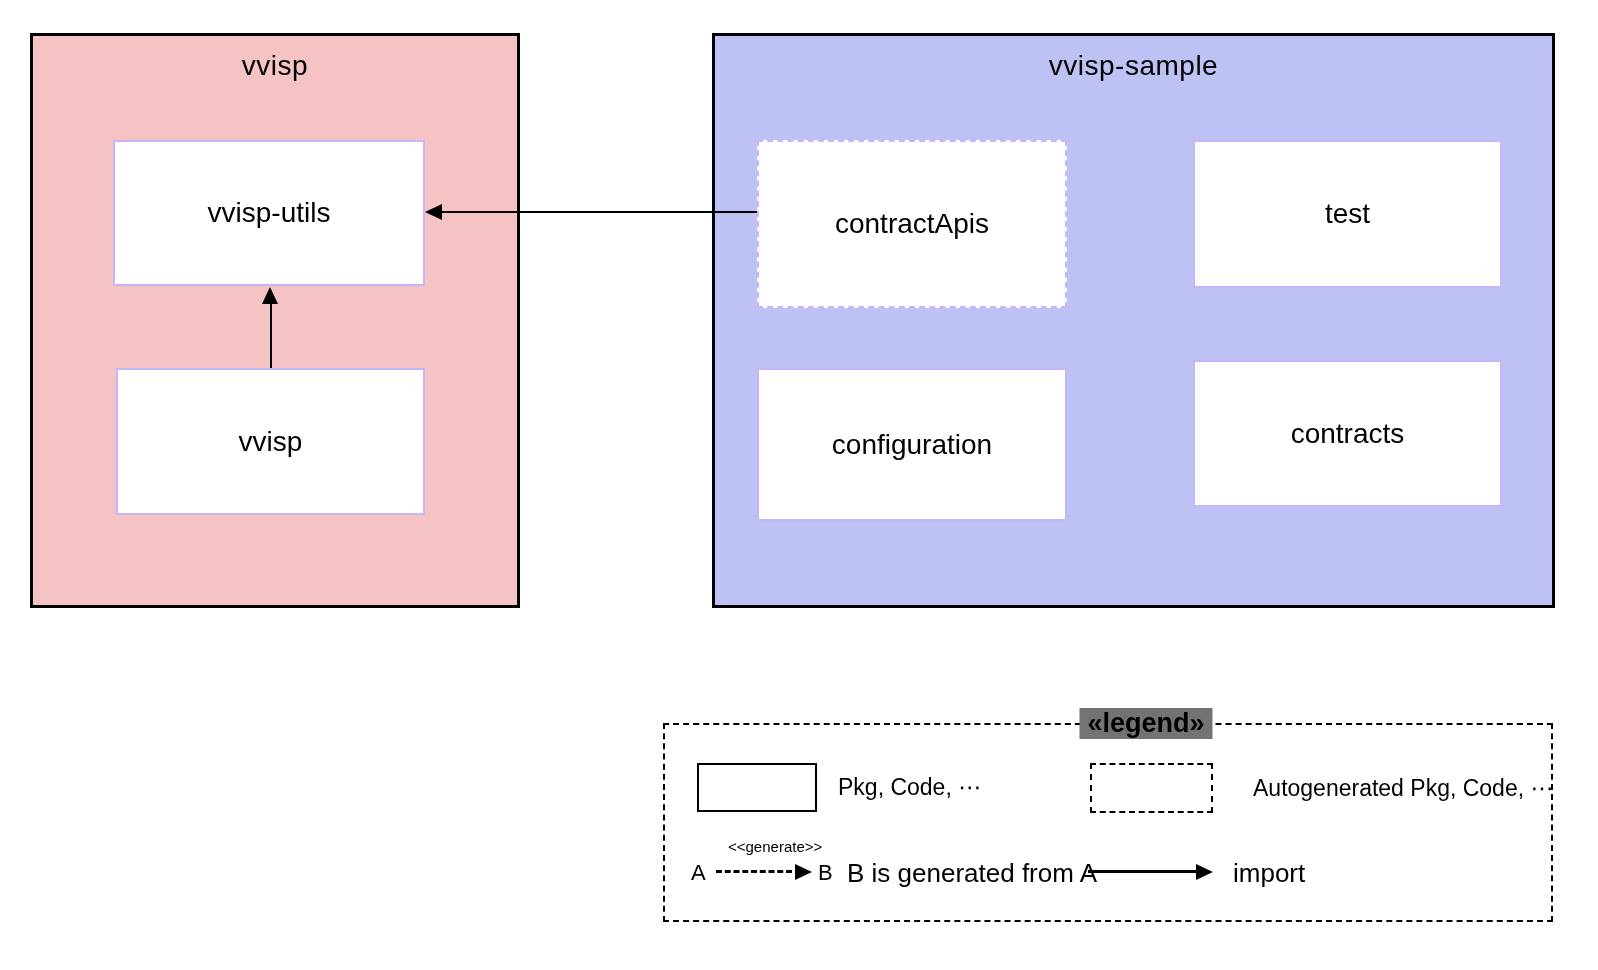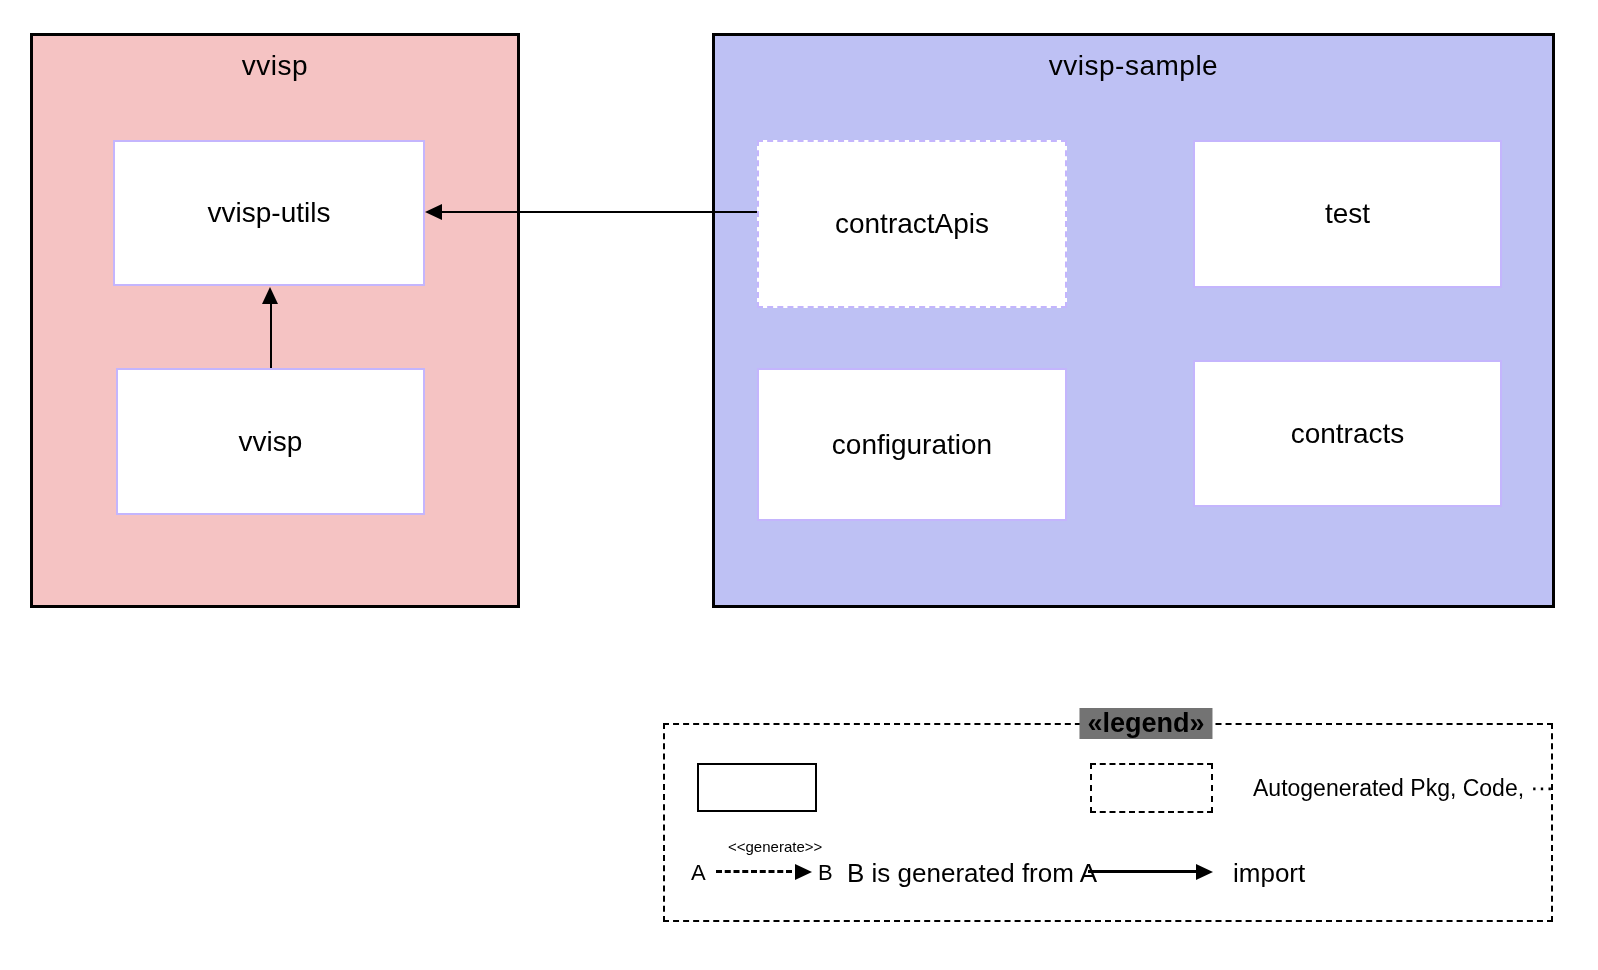--- a/index.html
+++ b/index.html
@@ -79,20 +79,21 @@
   <div class="hline" style="left:440px;top:211px;width:317px;"></div>
   <div class="arrow-left" style="left:425px;top:204px;"></div>
 
   <div class="vline" style="left:270px;top:300px;height:68px;"></div>
   <div class="arrow-up" style="left:262px;top:287px;"></div>
 
   <div class="legend-box"></div>
   <div class="legend-title">«legend»</div>
 
   <div class="sample-rect" style="left:697px;top:763px;width:120px;height:49px;"></div>
+  <div class="legend-label" style="left:838px;top:763px;height:49px;">Pkg, Code, ⋯</div>
 
   <div class="sample-rect dashed" style="left:1090px;top:763px;width:123px;height:50px;"></div>
   <div class="legend-label" style="left:1233px;top:763px;height:50px;margin-left:20px;">Autogenerated Pkg, Code, ⋯</div>
 
   <div class="small-stereotype" style="left:716px;top:838px;">&lt;&lt;generate&gt;&gt;</div>
 
   <div class="ab-label" style="left:691px;top:860px;">A</div>
   <div class="dash-line" style="left:716px;top:870px;width:76px;"></div>
   <div class="arrow-right" style="left:795px;top:864px;"></div>
   <div class="ab-label" style="left:818px;top:860px;">B</div>

